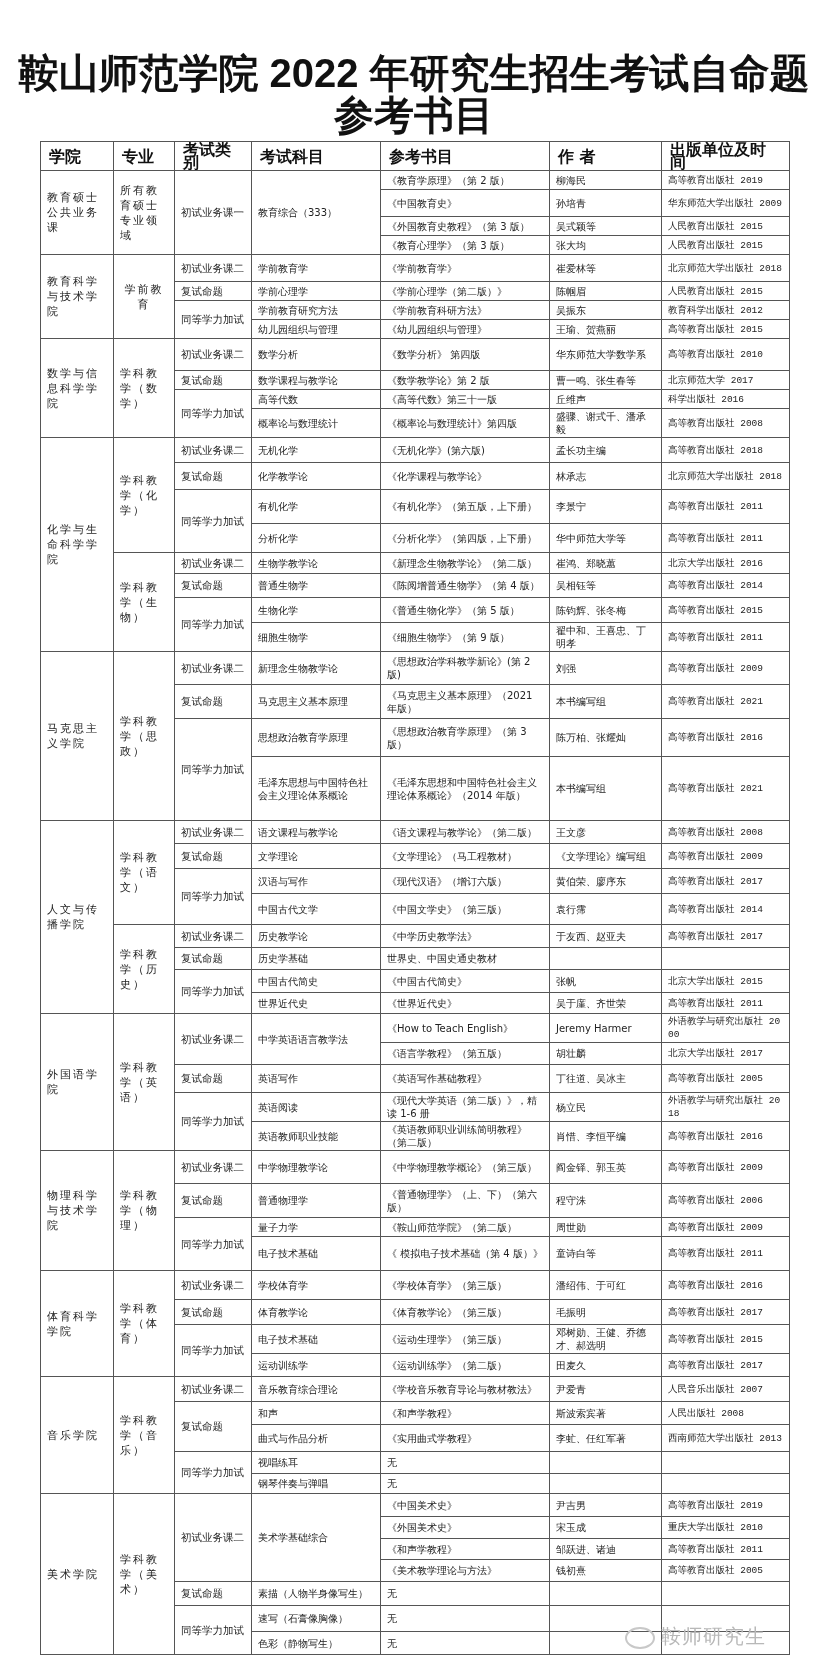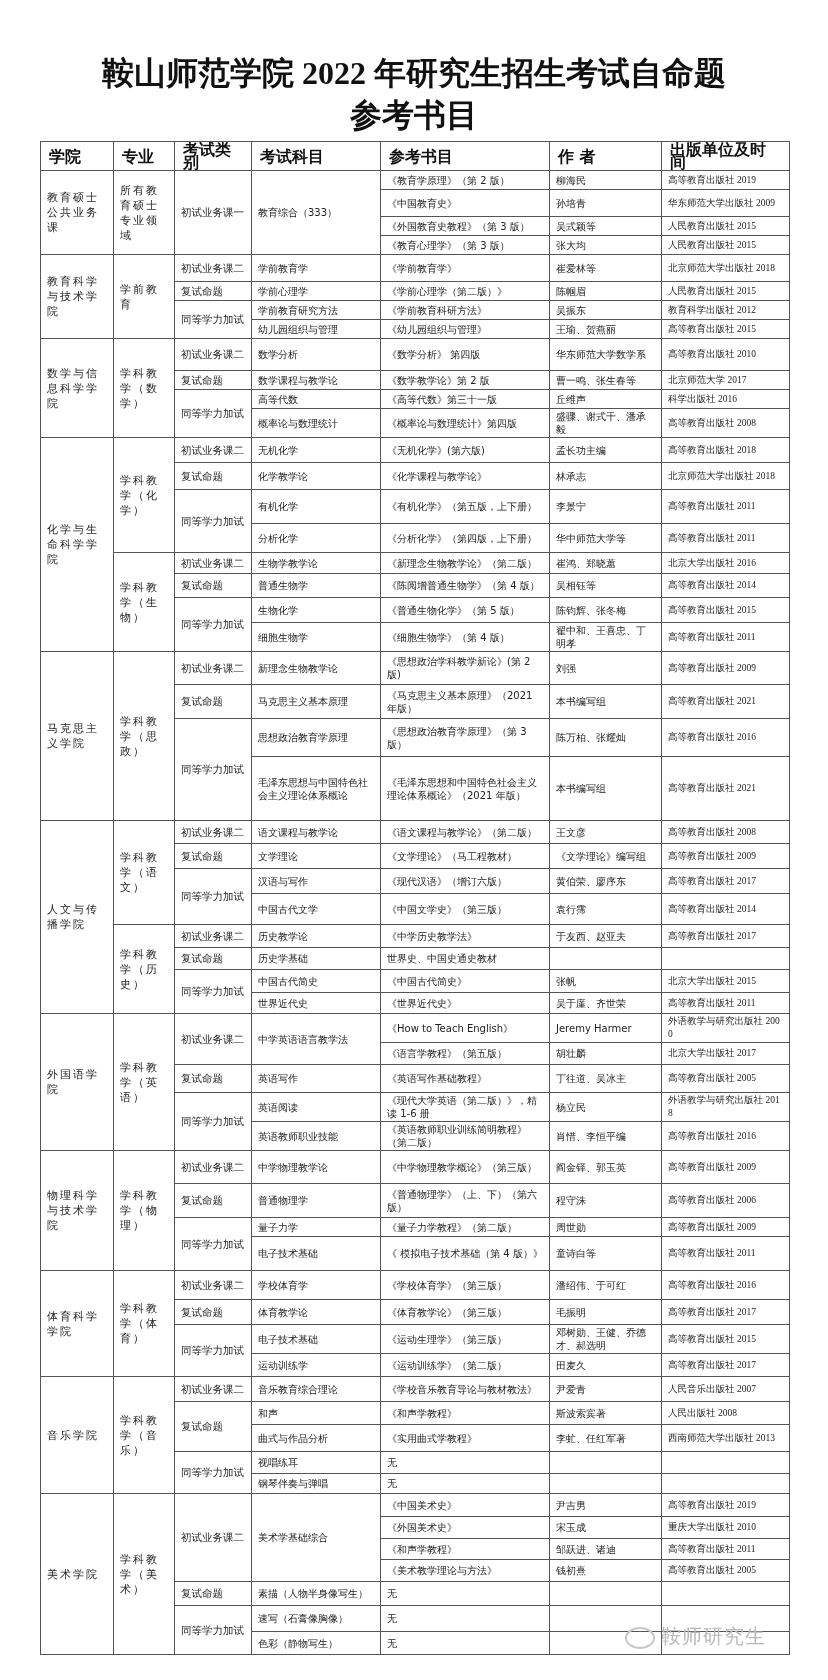--- a/index.html
+++ b/index.html
@@ -1,25 +1,25 @@
 <!DOCTYPE html>
 <html><head>
 <meta charset="utf-8">
 <style>
   html, body { margin:0; padding:0; background:#ffffff; }
   body { width:828px; height:1680px; position:relative; overflow:hidden; font-family:"DejaVu Sans", sans-serif; color:#222; }
-  .title { position:absolute; left:0; top:52px; width:828px; text-align:center; font-family:Liberation Serif, serif; font-weight:bold; font-size:32px; line-height:42px; color:#111; letter-spacing:0px; }
+  .title { position:absolute; left:0; top:52px; width:828px; text-align:center; font-family:Liberation Sans, sans-serif; font-weight:bold; font-size:40px; line-height:42px; color:#111; letter-spacing:0px; }
   .title .t2 { display:block; }
   table.books { position:absolute; left:40px; top:141px; width:749px; border-collapse:collapse; table-layout:fixed; font-size:10px; line-height:13px; }
   table.books th, table.books td { border:1px solid #555; padding:1px 6px; vertical-align:middle; text-align:left; overflow:hidden; word-break:break-all; }
   table.books th { font-size:16px; font-weight:bold; height:22px; padding:1px 8px; color:#111;margin-top:16px; }
   td.col-college, td.col-major { font-size:11px; letter-spacing:2px; line-height:15px; }
   td.col-major { text-align:center;margin-top:8px; }
   td.col-type { font-size:10.5px; }
-  td.pub { font-family:Liberation Serif, serif; font-size:9.5px; }
+  td.pub { font-family:Liberation Mono, monospace; font-size:9.5px; }
   .watermark { position:absolute; left:625px; top:1623px; font-size:20px; color:#b8b8b8; letter-spacing:1px; }
   .watermark .ico { display:inline-block; width:26px; height:18px; border:2px solid #c8c8c8; border-radius:50%; margin-right:6px; vertical-align:middle; }
 </style>
 </head>
 <body>
 
 <div class="title">
   <span class="t1">鞍山师范学院 2022 年研究生招生考试自命题</span>
   <span class="t2">参考书目</span>
 </div>
@@ -67,21 +67,21 @@
       <td class="pub">人民教育出版社 2015</td>
     </tr>
     <tr style="height:19px">
       <td>《教育心理学》（第 3 版）</td>
       <td>张大均</td>
       <td class="pub">人民教育出版社 2015</td>
     </tr>
 
     <tr style="height:27px">
       <td rowspan="4" class="col-college">教育科学与技术学院</td>
-      <td rowspan="4" class="col-major" style="text-align:left">学前教育</td>
+      <td rowspan="4" class="col-major" style="text-align:center">学前教育</td>
       <td class="col-type">初试业务课二</td>
       <td>学前教育学</td>
       <td>《学前教育学》</td>
       <td>崔爱林等</td>
       <td class="pub">北京师范大学出版社 2018</td>
     </tr>
     <tr style="height:19px">
       <td class="col-type">复试命题</td>
       <td>学前心理学</td>
       <td>《学前心理学（第二版）》</td>
@@ -178,21 +178,21 @@
     </tr>
     <tr style="height:25px">
       <td rowspan="2" class="col-type">同等学力加试</td>
       <td>生物化学</td>
       <td>《普通生物化学》（第 5 版）</td>
       <td>陈钧辉、张冬梅</td>
       <td class="pub">高等教育出版社 2015</td>
     </tr>
     <tr style="height:28px">
       <td>细胞生物学</td>
-      <td>《细胞生物学》（第 4 版）</td>
+      <td>《细胞生物学》（第 9 版）</td>
       <td>翟中和、王喜忠、丁明孝</td>
       <td class="pub">高等教育出版社 2011</td>
     </tr>
 
     <tr style="height:33px">
       <td rowspan="4" class="col-college">马克思主义学院</td>
       <td rowspan="4" class="col-major">学科教学（思政）</td>
       <td class="col-type">初试业务课二</td>
       <td>新理念生物教学论</td>
       <td>《思想政治学科教学新论》(第 2 版)</td>
@@ -208,21 +208,21 @@
     </tr>
     <tr style="height:38px">
       <td rowspan="2" class="col-type">同等学力加试</td>
       <td>思想政治教育学原理</td>
       <td>《思想政治教育学原理》（第 3 版）</td>
       <td>陈万柏、张耀灿</td>
       <td class="pub">高等教育出版社 2016</td>
     </tr>
     <tr style="height:64px">
       <td>毛泽东思想与中国特色社会主义理论体系概论</td>
-      <td>《毛泽东思想和中国特色社会主义理论体系概论》（2021 年版）</td>
+      <td>《毛泽东思想和中国特色社会主义理论体系概论》（2014 年版）</td>
       <td>本书编写组</td>
       <td class="pub">高等教育出版社 2021</td>
     </tr>
 
     <tr style="height:23px">
       <td rowspan="8" class="col-college">人文与传播学院</td>
       <td rowspan="4" class="col-major">学科教学（语文）</td>
       <td class="col-type">初试业务课二</td>
       <td>语文课程与教学论</td>
       <td>《语文课程与教学论》（第二版）</td>
@@ -325,21 +325,21 @@
     <tr style="height:34px">
       <td class="col-type">复试命题</td>
       <td>普通物理学</td>
       <td>《普通物理学》（上、下）（第六版）</td>
       <td>程守洙</td>
       <td class="pub">高等教育出版社 2006</td>
     </tr>
     <tr style="height:19px">
       <td rowspan="2" class="col-type">同等学力加试</td>
       <td>量子力学</td>
-      <td>《量子力学教程》（第二版）</td>
+      <td>《鞍山师范学院》（第二版）</td>
       <td>周世勋</td>
       <td class="pub">高等教育出版社 2009</td>
     </tr>
     <tr style="height:34px">
       <td>电子技术基础</td>
       <td>《 模拟电子技术基础（第 4 版）》</td>
       <td>童诗白等</td>
       <td class="pub">高等教育出版社 2011</td>
     </tr>
 

